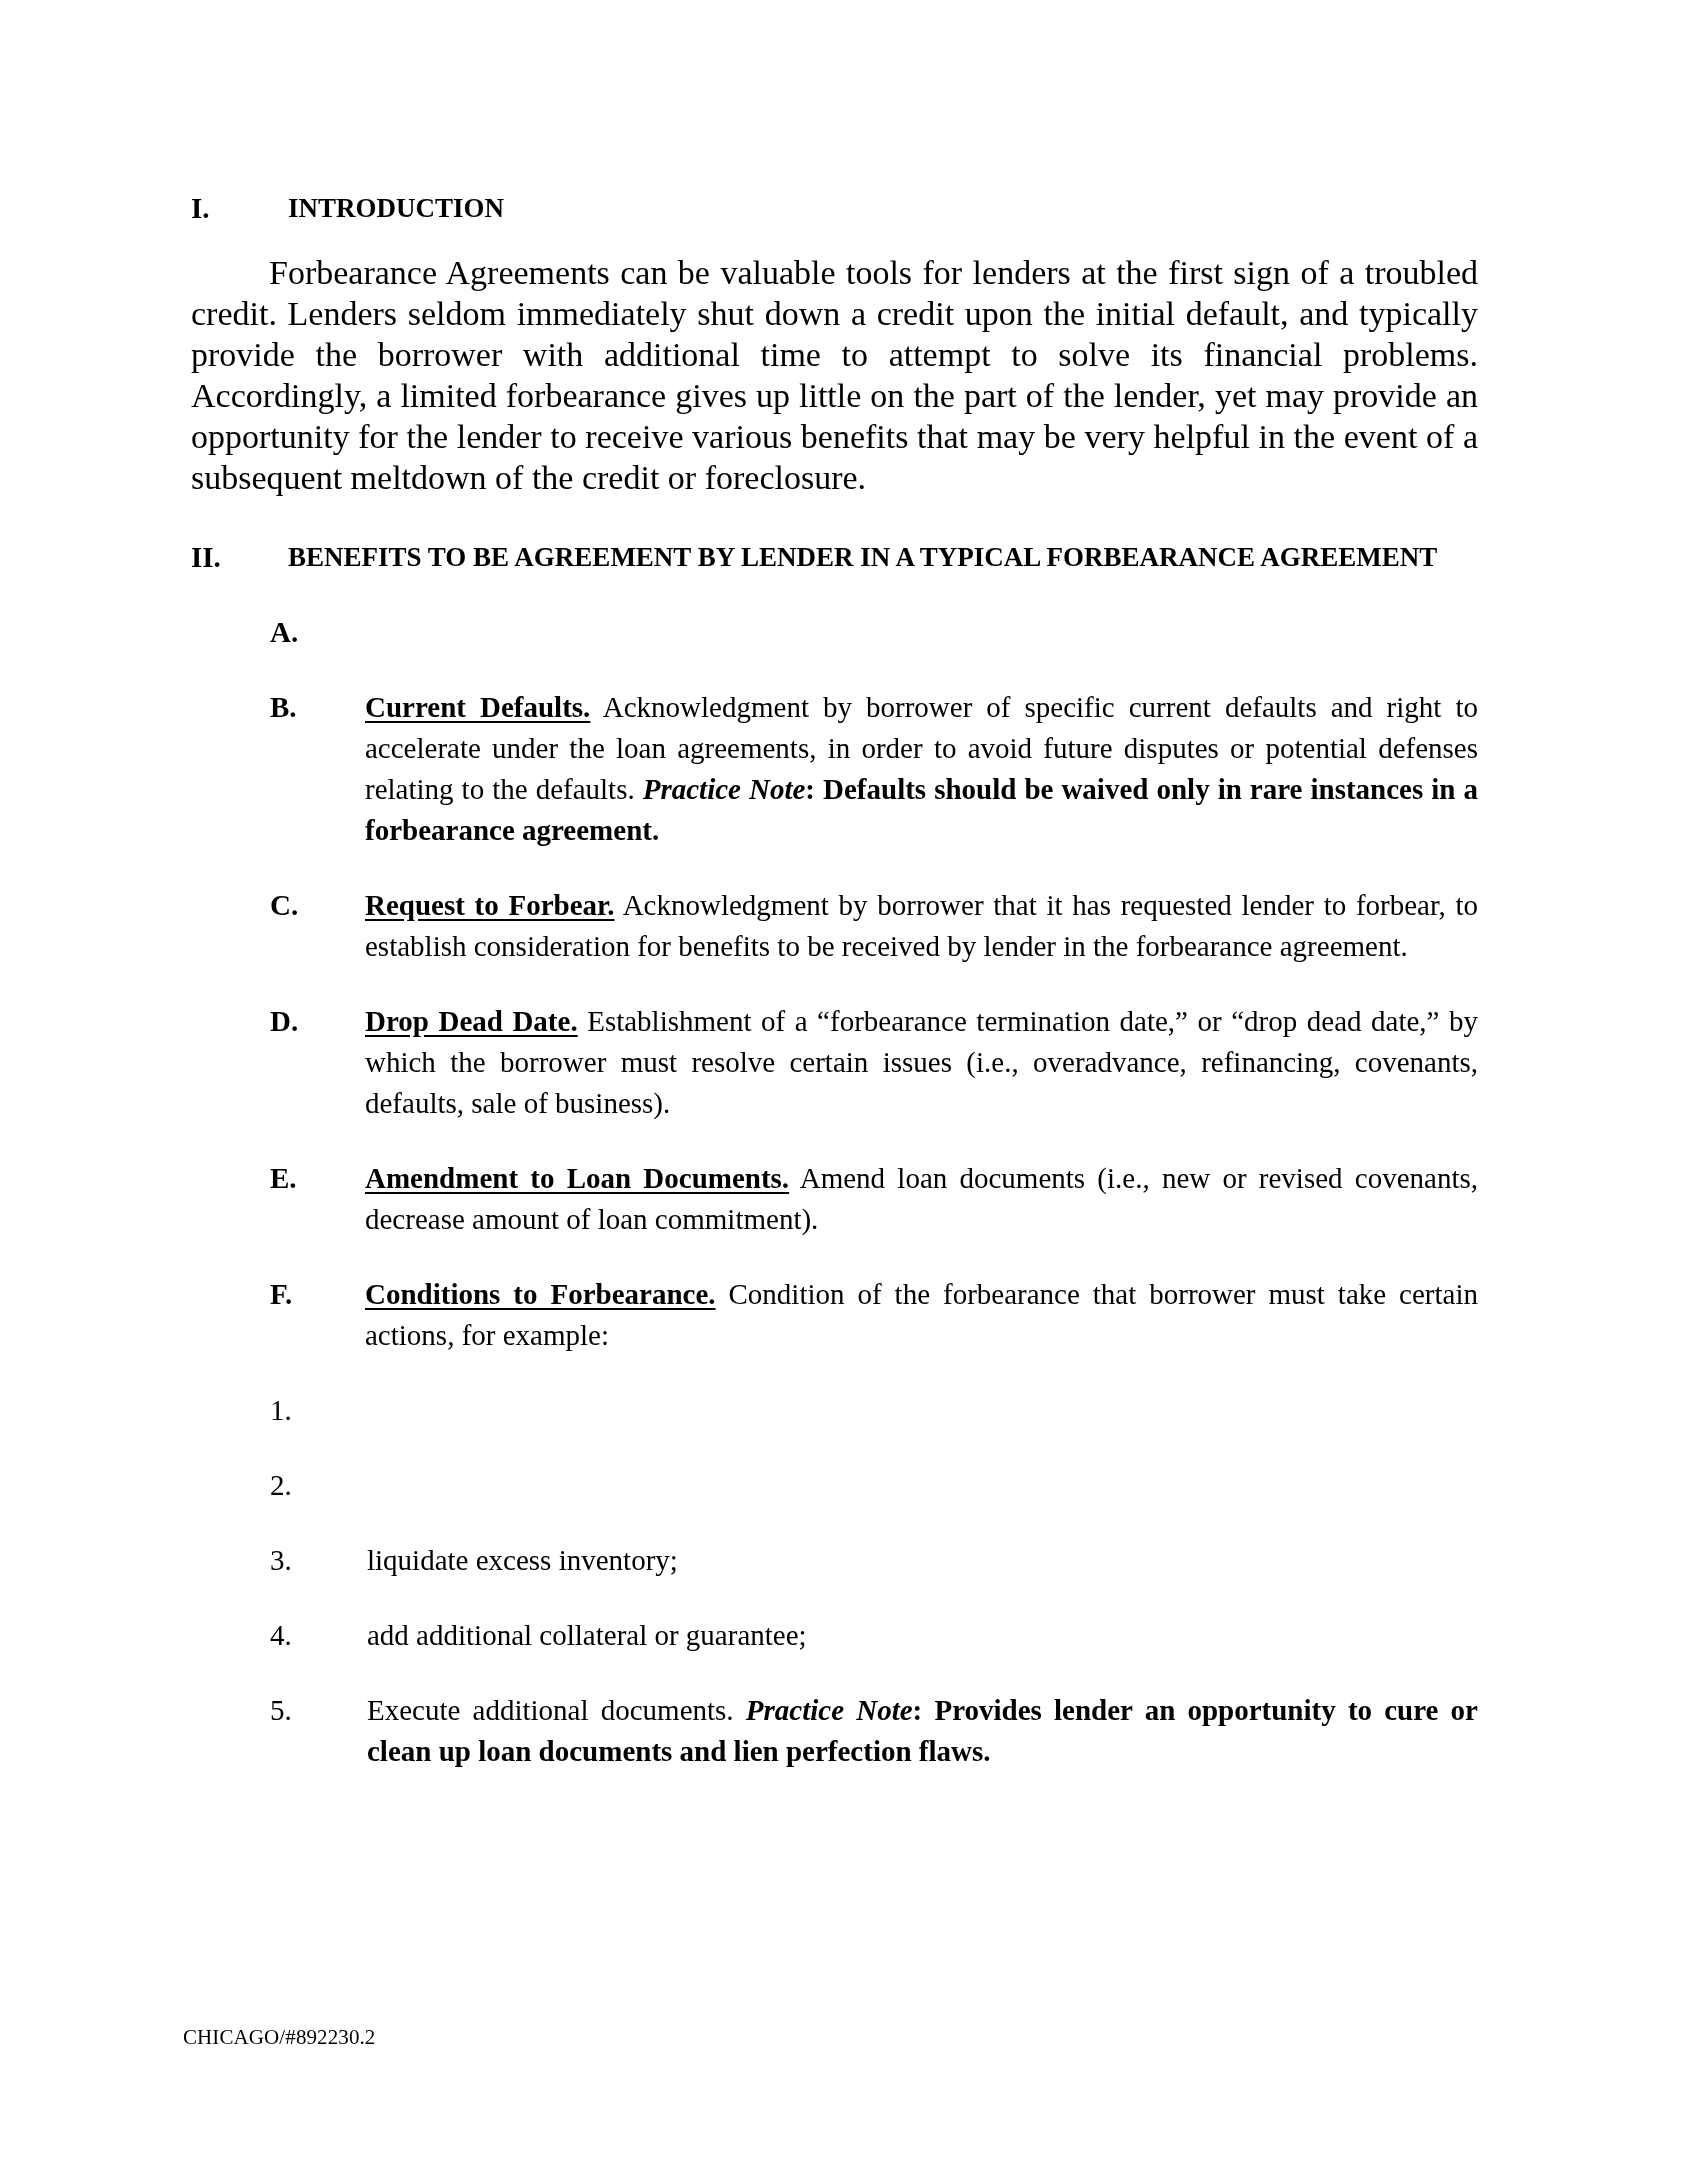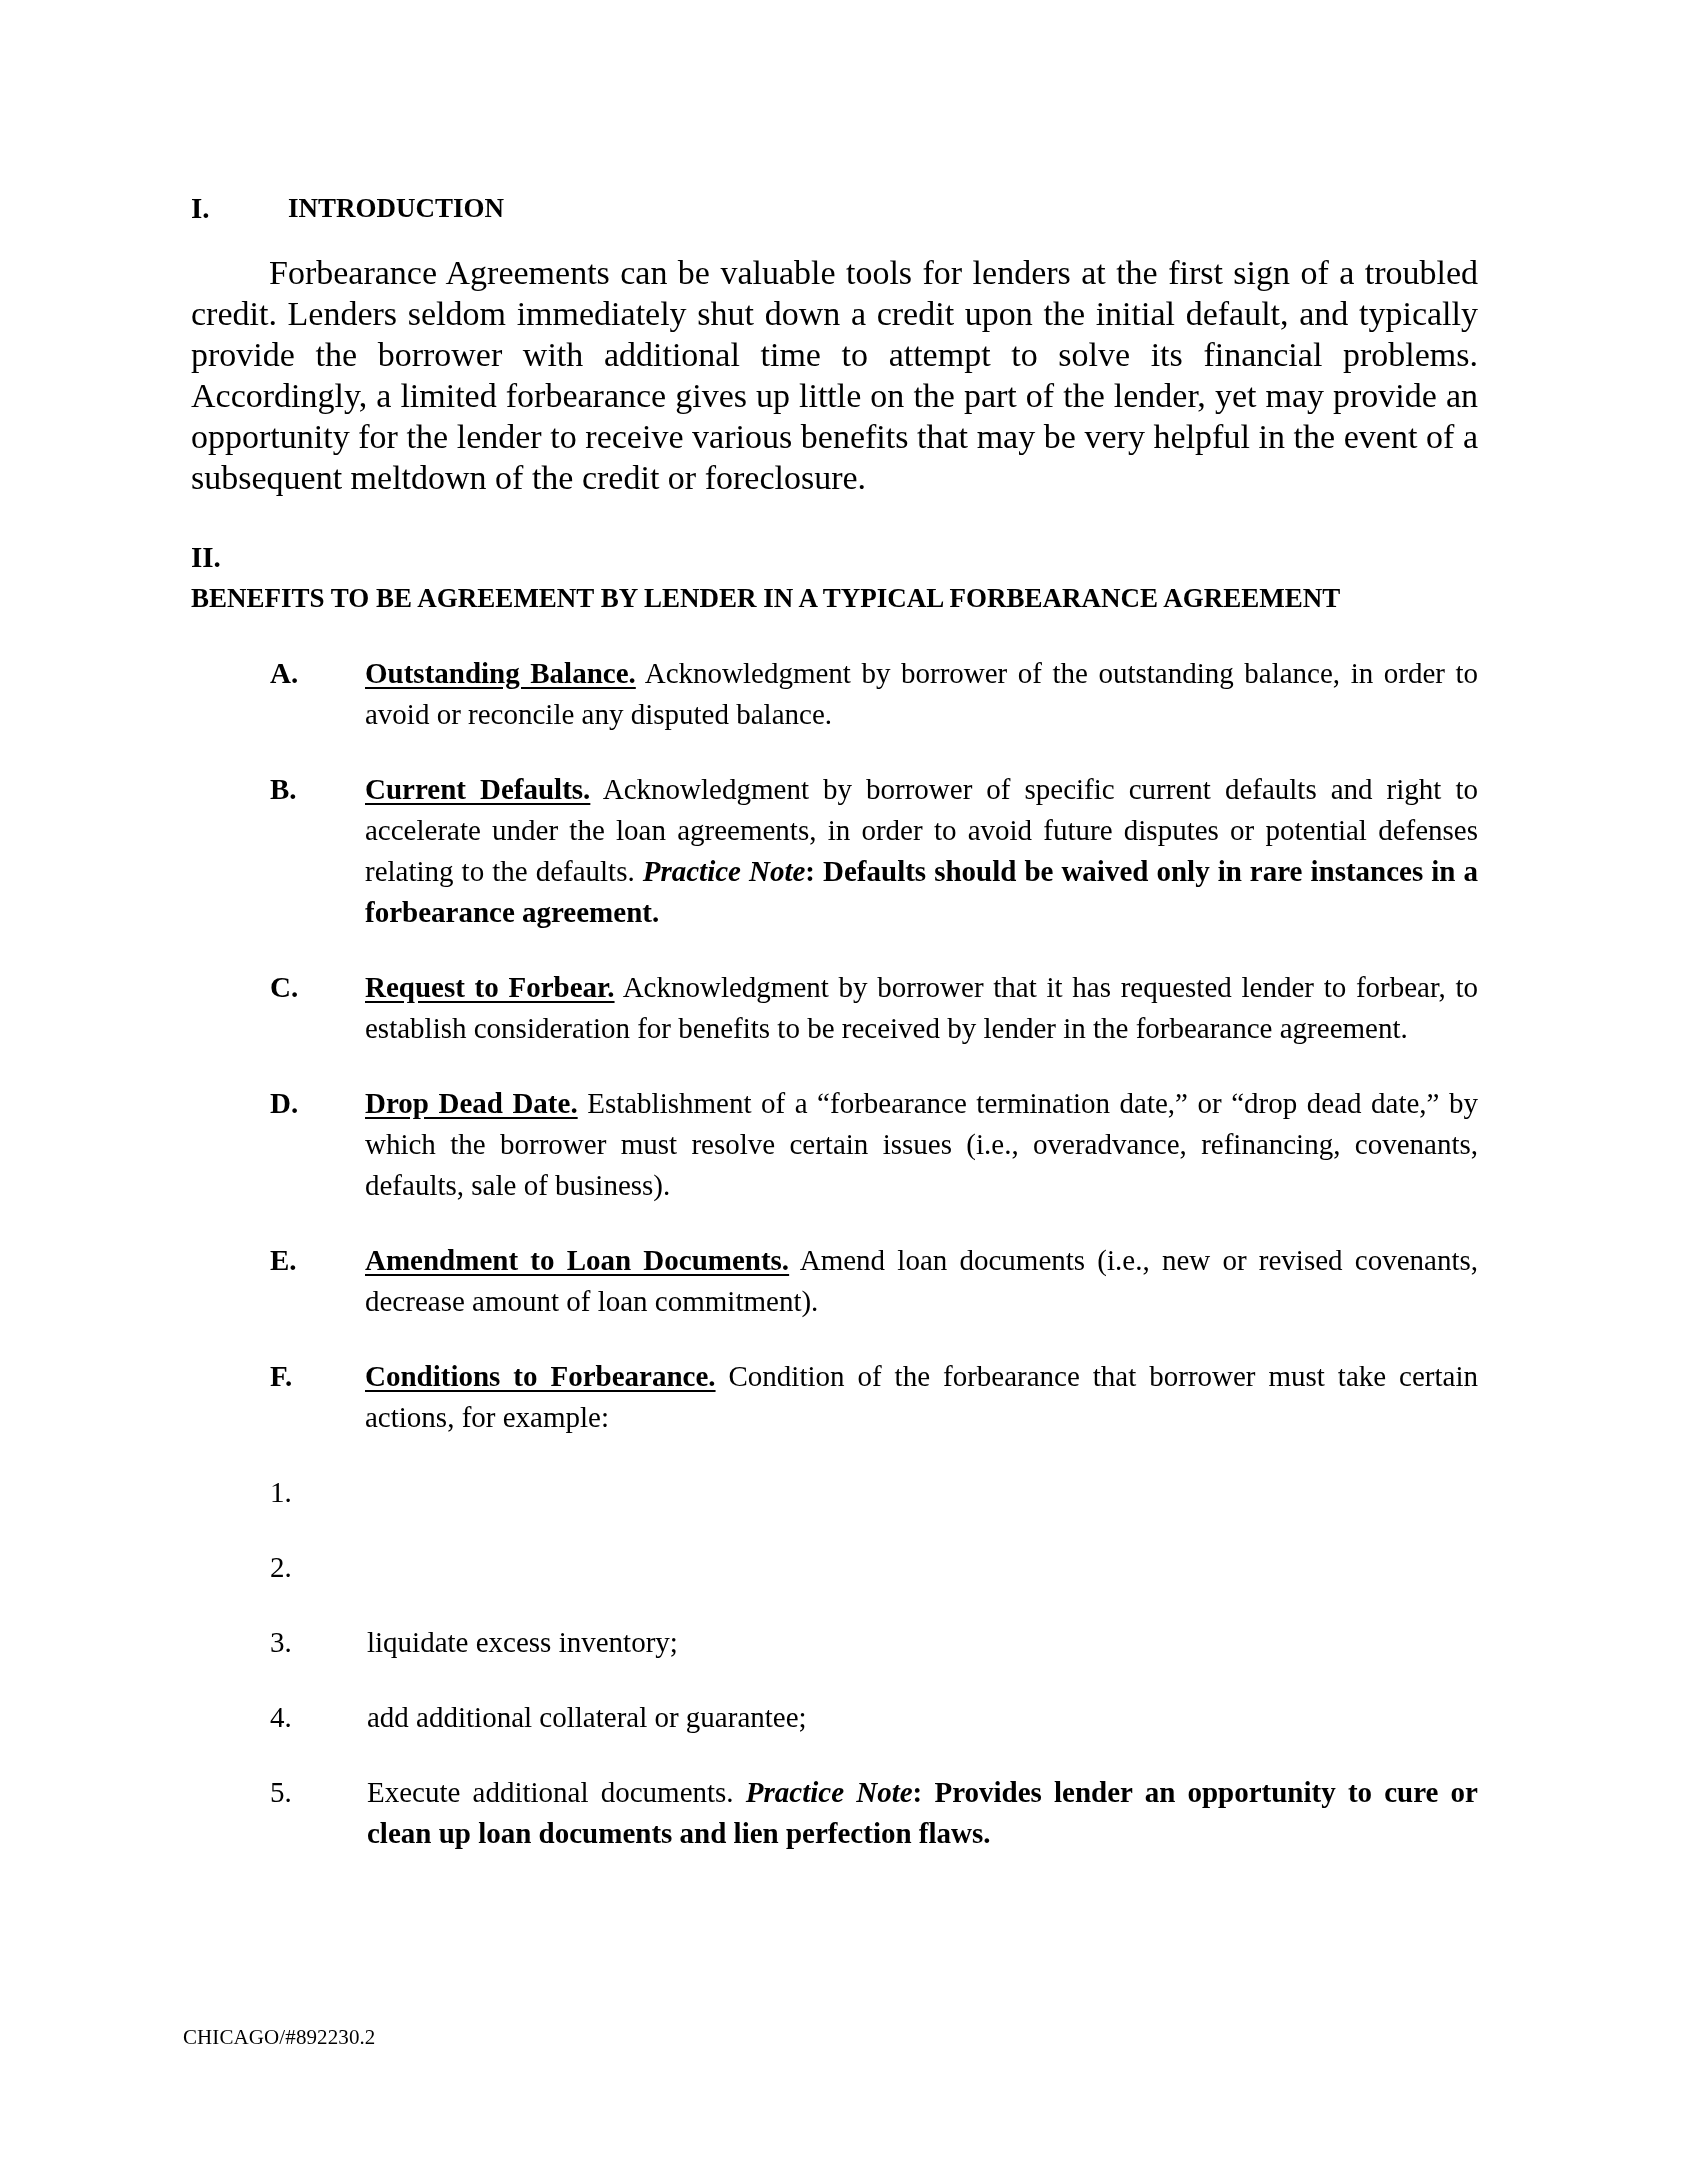--- a/index.html
+++ b/index.html
@@ -145,30 +145,29 @@
 <div class="page">
   <div class="content">
 
     <div class="section">
       <div class="section-num">I.</div>
       <div class="section-title">INTRODUCTION</div>
     </div>
 
     <p class="body-para">Forbearance Agreements can be valuable tools for lenders at the first sign of a troubled credit.  Lenders seldom immediately shut down a credit upon the initial default, and typically provide the borrower with additional time to attempt to solve its financial problems.  Accordingly, a limited forbearance gives up little on the part of the lender, yet may provide an opportunity for the lender to receive various benefits that may be very helpful in the event of a subsequent meltdown of the credit or foreclosure.</p>
 
-    <div class="section" style="margin-top:39px;flex-direction:column;">
+    <div class="section" style="margin-top:39px;">
       <div class="section-num">II.</div>
       <div class="section-title">BENEFITS TO BE AGREEMENT BY LENDER IN A TYPICAL FORBEARANCE AGREEMENT</div>
     </div>
 
     <div class="lettered-list">
 
       <div class="item">
         <div class="item-mark">A.</div>
-        <div class="item-body"><span class="lead-in">Outstanding Balance.</span><span>  Acknowledgment by borrower of the outstanding balance, in order to avoid or reconcile any disputed balance.</span><span class="practice-note"></span><span class="bold"></span></div>
       </div>
 
       <div class="item">
         <div class="item-mark">B.</div>
         <div class="item-body"><span class="lead-in">Current Defaults.</span><span>  Acknowledgment by borrower of specific current defaults and right to accelerate under the loan agreements, in order to avoid future disputes or potential defenses relating to the defaults.  </span><span class="practice-note">Practice Note</span><span class="bold">:  Defaults should be waived only in rare instances in a forbearance agreement.</span></div>
       </div>
 
       <div class="item">
         <div class="item-mark">C.</div>
         <div class="item-body"><span class="lead-in">Request to Forbear.</span><span>  Acknowledgment by borrower that it has requested lender to forbear, to establish consideration for benefits to be received by lender in the forbearance agreement.</span><span class="practice-note"></span><span class="bold"></span></div>

